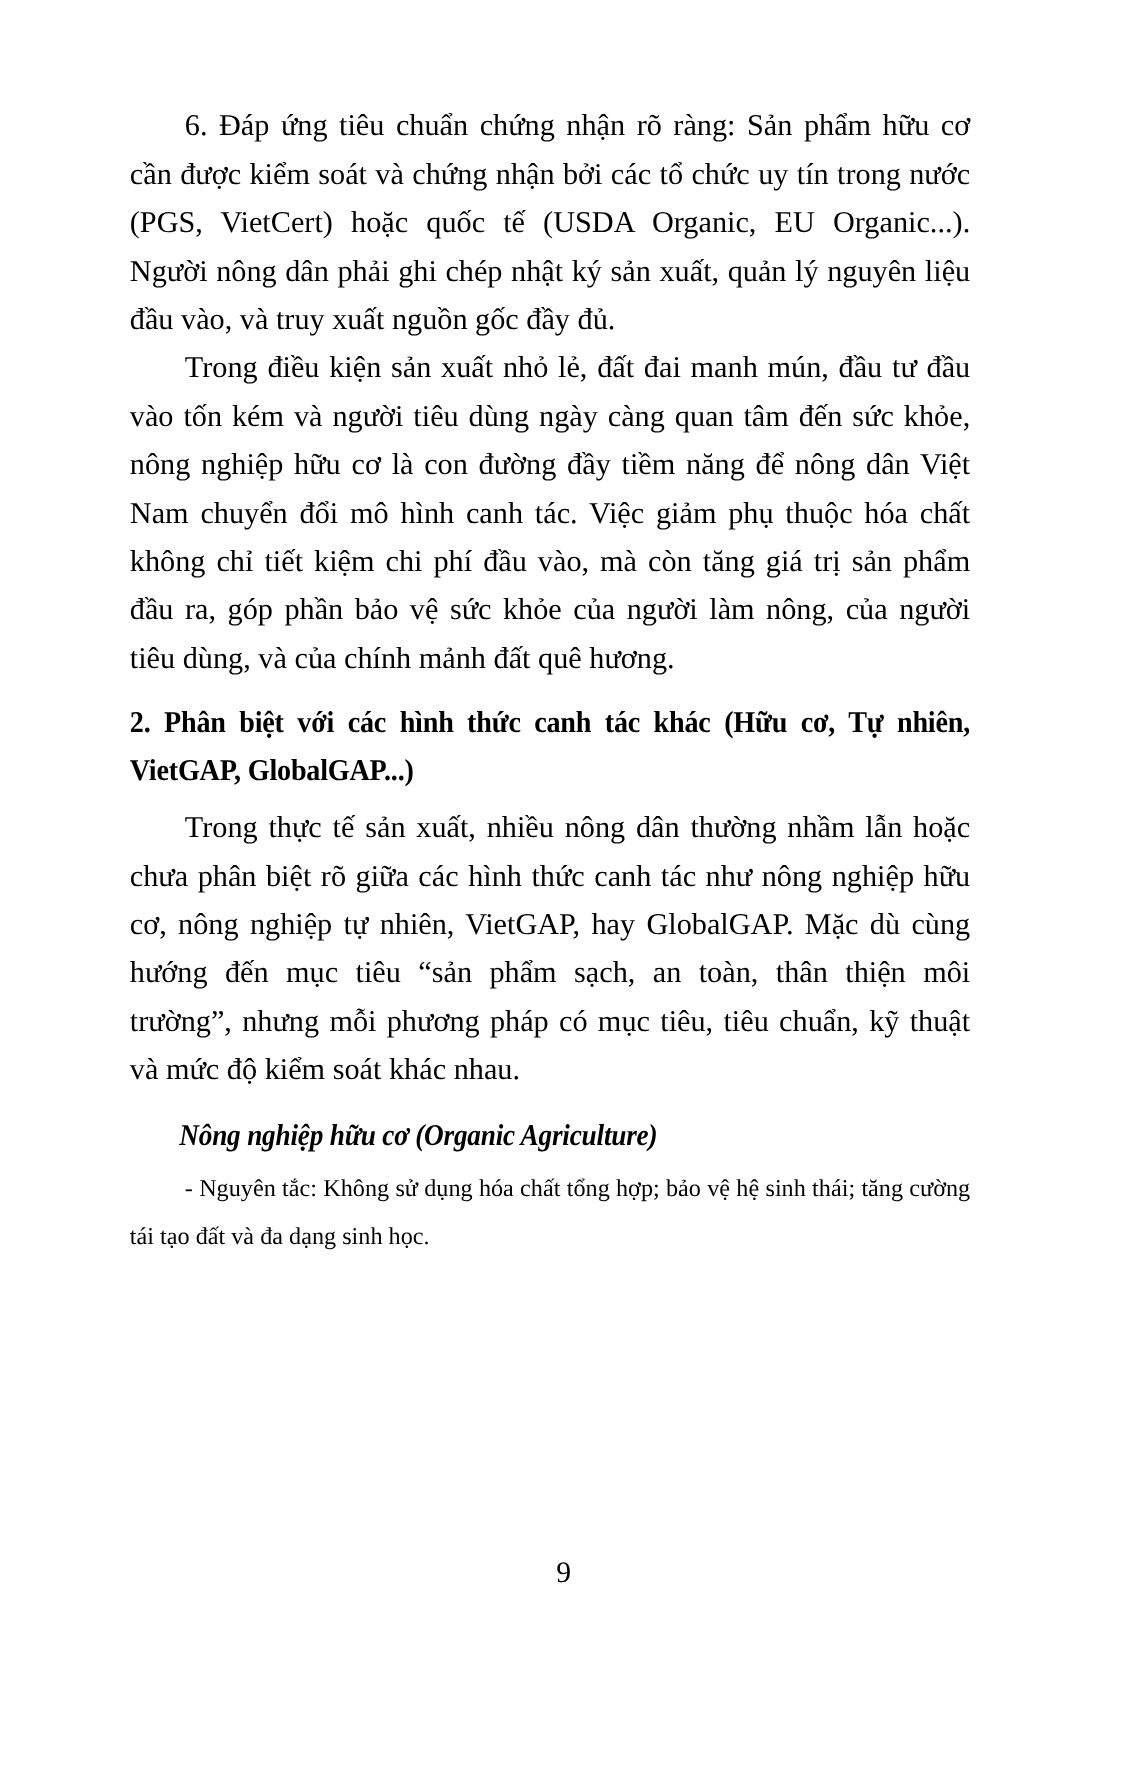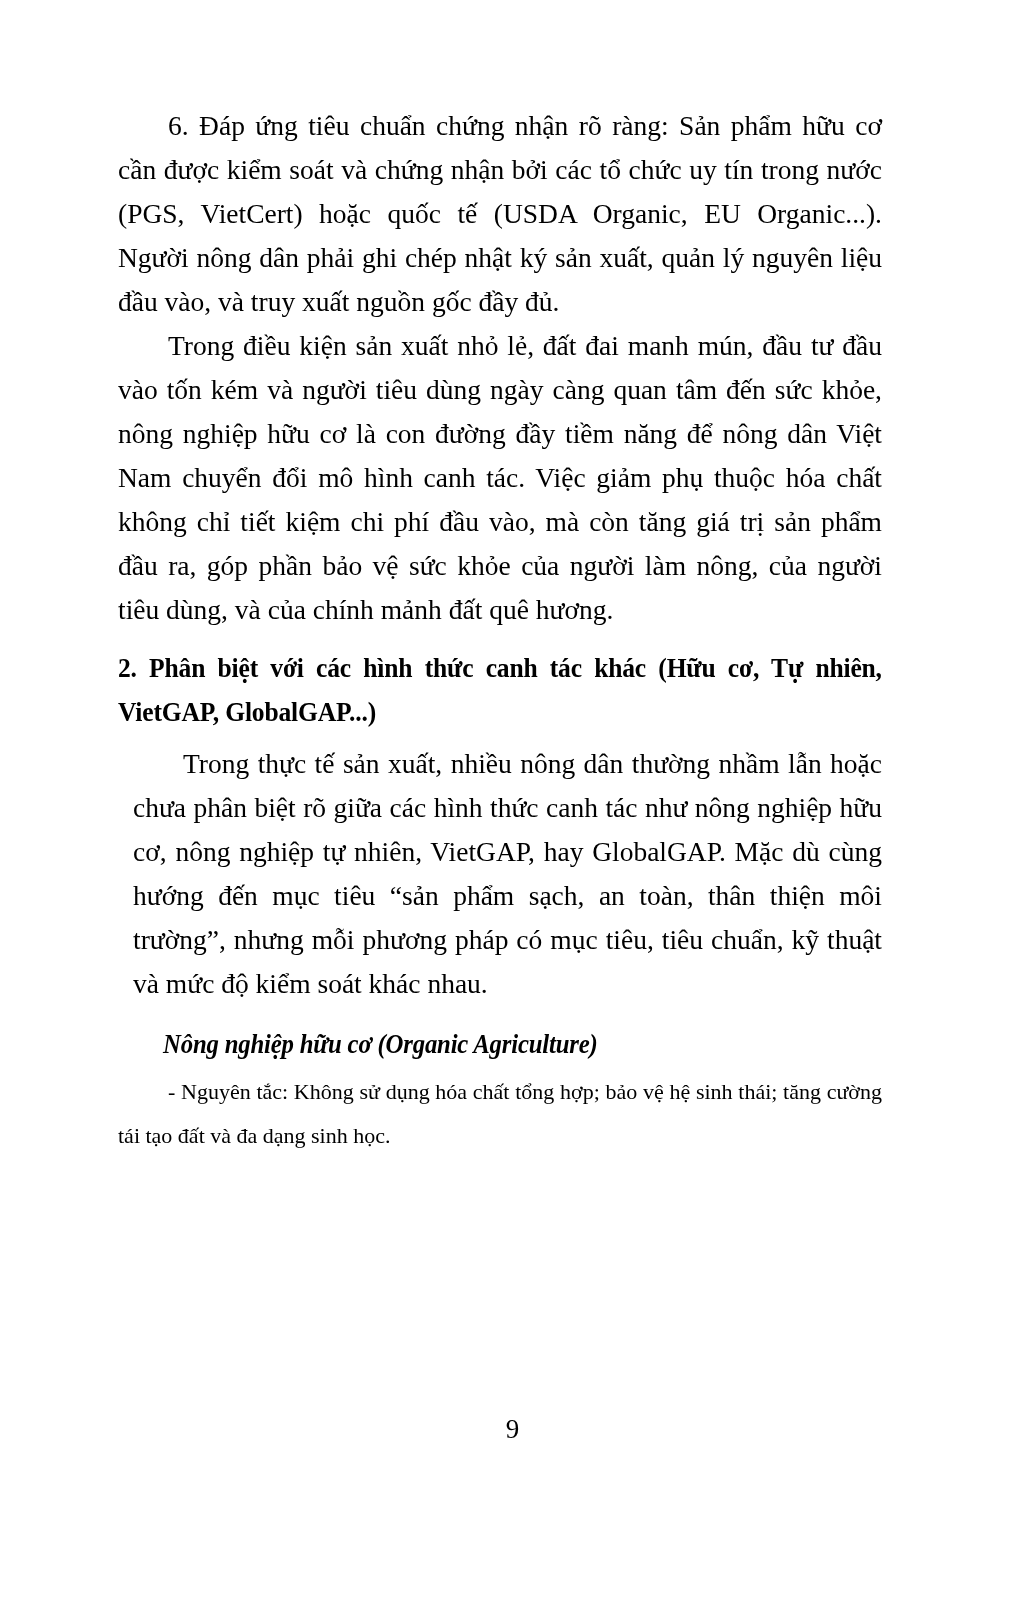--- a/index.html
+++ b/index.html
@@ -20,21 +20,21 @@
     position: absolute;
     left: 0; top: 0;
     width: 1025px;
     height: 1614px;
     background: #ffffff;
   }
 
   .content {
     position: absolute;
     left: 118px;
-    top: 104px;
+    top: 92px;
     width: 764px;
   }
 
   
   .para {
     font-size: 27.5px;
     line-height: 44px;
     text-align: justify;
     text-justify: inter-word;
     text-indent: 50px;
@@ -87,21 +87,20 @@
     text-indent: 50px;
     margin: 0;
   }
 
   .gap-before {
     margin-top: 14px;
   }
 
   .gap-small {
     margin-top: 8px;
-    margin-left: 15px;
   }
 
   
   .page-number {
     position: absolute;
     left: 0;
     top: 1412px;
     width: 1025px;
     text-align: center;
     font-size: 27px;

